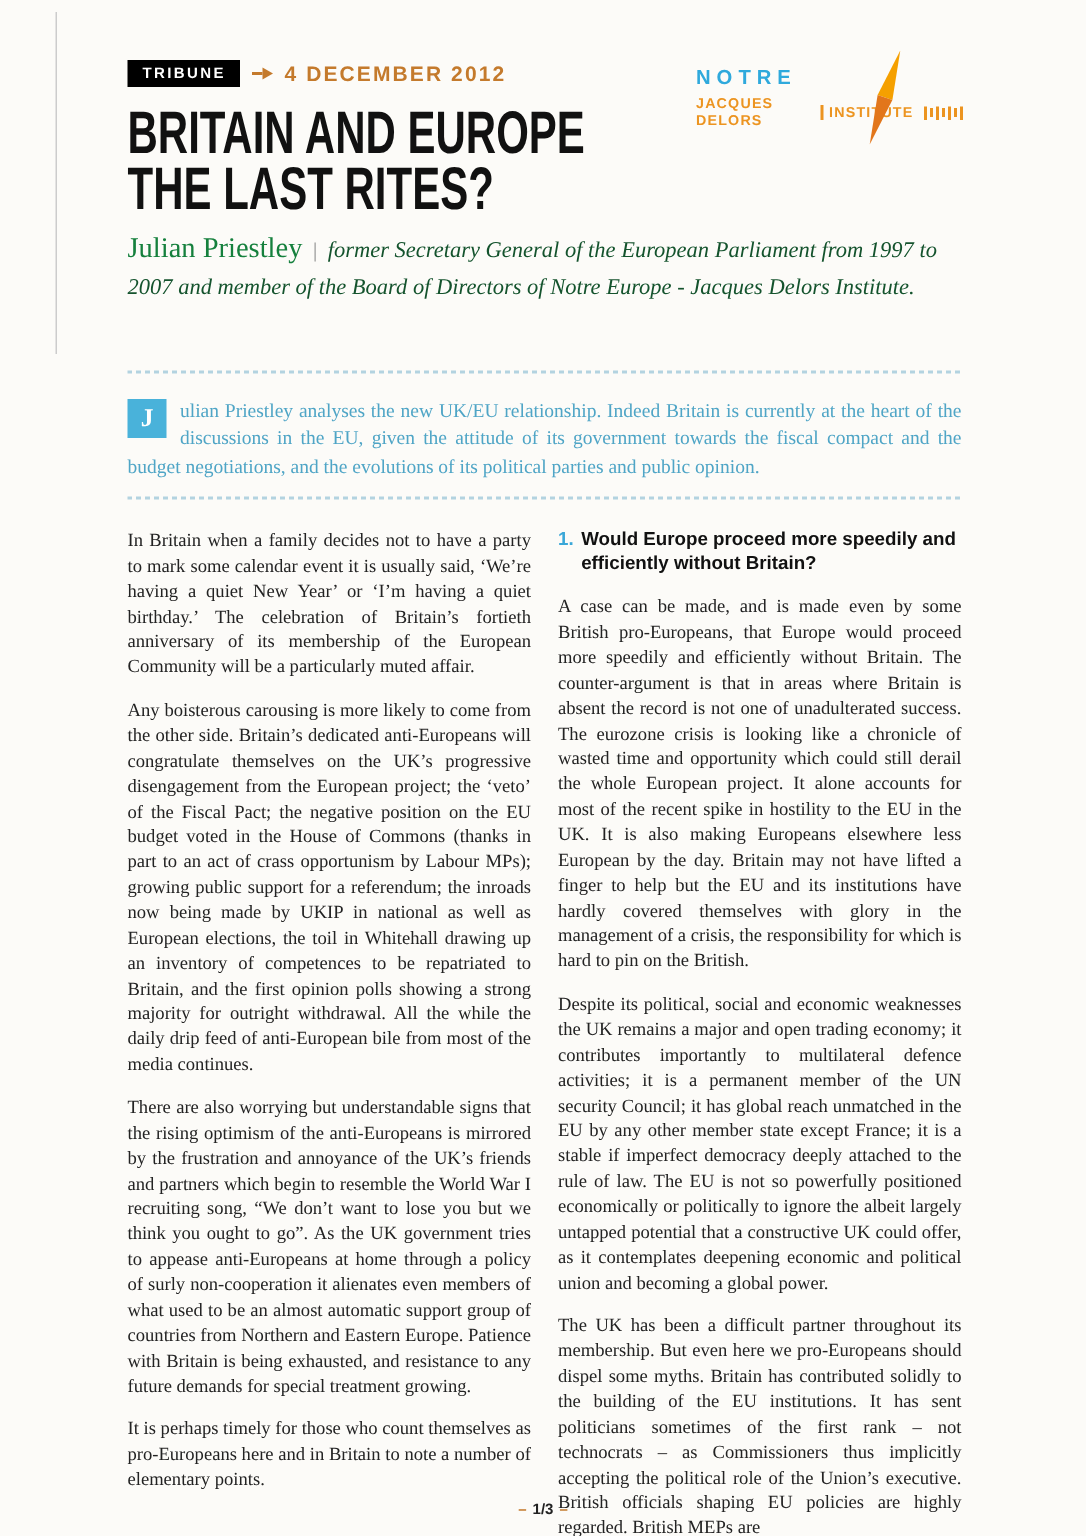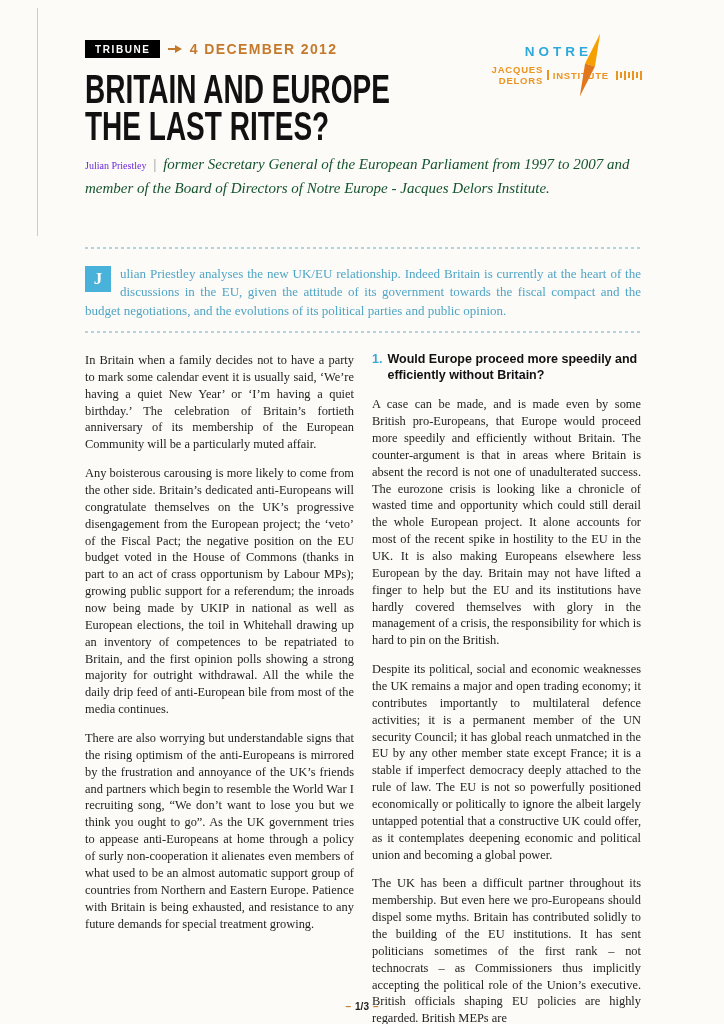--- a/index.html
+++ b/index.html
@@ -22,21 +22,21 @@
   }
   .arrow { display:inline-flex; align-items:center; }
   .arrow .tail { width:7px; height:2px; background:var(--accent-orange,#c47a2c); }
   .arrow .head { width:0; height:0; border-top:4px solid transparent; border-bottom:4px solid transparent; border-left:7px solid var(--accent-orange,#c47a2c); }
   .date {
     font-family:"Liberation Sans",sans-serif; font-weight:700; font-size:14px;
     letter-spacing:1.4px; color:var(--accent-orange,#c47a2c);
   }
 
   
-  .logo { position:absolute; top:44px; right:82px; width:178px; text-align:right; }
+  .logo { position:absolute; top:44px; right:82px; width:178px; }
   .logo-notre {
     font-family:"Liberation Sans",sans-serif; font-weight:700; font-size:13.5px;
     letter-spacing:4px; color:var(--logo-blue,#2fa9dc); margin-right:50px; position:relative; z-index:2;
   }
   .logo-europe {
     font-family:"Liberation Sans",sans-serif; font-weight:700; font-size:27px; line-height:1.02;
     letter-spacing:0.5px; color:var(--logo-blue,#2fa9dc); position:relative; z-index:2;
   }
   .needle { position:absolute; left:116px; top:-12px; z-index:3; transform:rotate(18deg); }
   .logo-jdi {
@@ -54,21 +54,21 @@
   .title {
     position:absolute; left:85px; top:71px;
     font-family:"Liberation Sans",sans-serif; font-weight:700; font-size:40px;
     line-height:0.93; color:#111; transform:scaleX(0.7); transform-origin:left top;
     white-space:nowrap;
   }
   .title .t-line { display:block; }
 
   
   .author { position:absolute; left:85px; top:152px; width:556px; line-height:1.45; }
-  .author-name { font-size:10px; color:#6d28d9; }
+  .author-name { font-size:19px; color:#15803d; }
   .author-sep { font-size:14px; color:#8c8c8c; padding:0 3px; }
   .author-desc { font-style:italic; font-size:15px; color:#14532d;margin-top:40px; }
 
   
   .sep {
     position:absolute; left:85px; width:556px; height:2px;
     background:repeating-linear-gradient(90deg,#b3d3e0 0,#b3d3e0 3px,transparent 3px,transparent 6px);
   }
   .sep-top { top:247px; }
   .sep-bottom { top:331px; }
@@ -160,20 +160,21 @@
     <span class="summary-text">ulian Priestley analyses the new UK/EU relationship. Indeed Britain is currently at the heart of the discussions in the EU, given the attitude of its government towards the fiscal compact and the budget negotiations, and the evolutions of its political parties and public opinion.</span>
   </div>
 
   <div class="sep sep-bottom"></div>
 
   <div class="columns">
     <div class="col">
       <p>In Britain when a family decides not to have a party to mark some calendar event it is usually said, ‘We’re having a quiet New Year’ or ‘I’m having a quiet birthday.’ The celebration of Britain’s fortieth anniversary of its membership of the European Community will be a particularly muted affair.</p>
       <p>Any boisterous carousing is more likely to come from the other side. Britain’s dedicated anti-Europeans will congratulate themselves on the UK’s progressive disengagement from the European project; the ‘veto’ of the Fiscal Pact; the negative position on the EU budget voted in the House of Commons (thanks in part to an act of crass opportunism by Labour MPs); growing public support for a referendum; the inroads now being made by UKIP in national as well as European elections, the toil in Whitehall drawing up an inventory of competences to be repatriated to Britain, and the first opinion polls showing a strong majority for outright withdrawal. All the while the daily drip feed of anti-European bile from most of the media continues.</p>
       <p>There are also worrying but understandable signs that the rising optimism of the anti-Europeans is mirrored by the frustration and annoyance of the UK’s friends and partners which begin to resemble the World War I recruiting song, “We don’t want to lose you but we think you ought to go”. As the UK government tries to appease anti-Europeans at home through a policy of surly non-cooperation it alienates even members of what used to be an almost automatic support group of countries from Northern and Eastern Europe. Patience with Britain is being exhausted, and resistance to any future demands for special treatment growing.</p>
+      <p>It is perhaps timely for those who count themselves as pro-Europeans here and in Britain to note a number of elementary points.</p>
     </div>
     <div class="col">
       <h2 class="col-heading">
         <span class="h-num">1.</span>
         <span class="h-text">Would Europe proceed more speedily and efficiently without Britain?</span>
       </h2>
       <p>A case can be made, and is made even by some British pro-Europeans, that Europe would proceed more speedily and efficiently without Britain. The counter-argument is that in areas where Britain is absent the record is not one of unadulterated success. The eurozone crisis is looking like a chronicle of wasted time and opportunity which could still derail the whole European project. It alone accounts for most of the recent spike in hostility to the EU in the UK. It is also making Europeans elsewhere less European by the day. Britain may not have lifted a finger to help but the EU and its institutions have hardly covered themselves with glory in the management of a crisis, the responsibility for which is hard to pin on the British.</p>
       <p>Despite its political, social and economic weaknesses the UK remains a major and open trading economy; it contributes importantly to multilateral defence activities; it is a permanent member of the UN security Council; it has global reach unmatched in the EU by any other member state except France; it is a stable if imperfect democracy deeply attached to the rule of law. The EU is not so powerfully positioned economically or politically to ignore the albeit largely untapped potential that a constructive UK could offer, as it contemplates deepening economic and political union and becoming a global power.</p>
       <p>The UK has been a difficult partner throughout its membership. But even here we pro-Europeans should dispel some myths. Britain has contributed solidly to the building of the EU institutions. It has sent politicians sometimes of the first rank – not technocrats – as Commissioners thus implicitly accepting the political role of the Union’s executive. British officials shaping EU policies are highly regarded. British MEPs are</p>
     </div>

